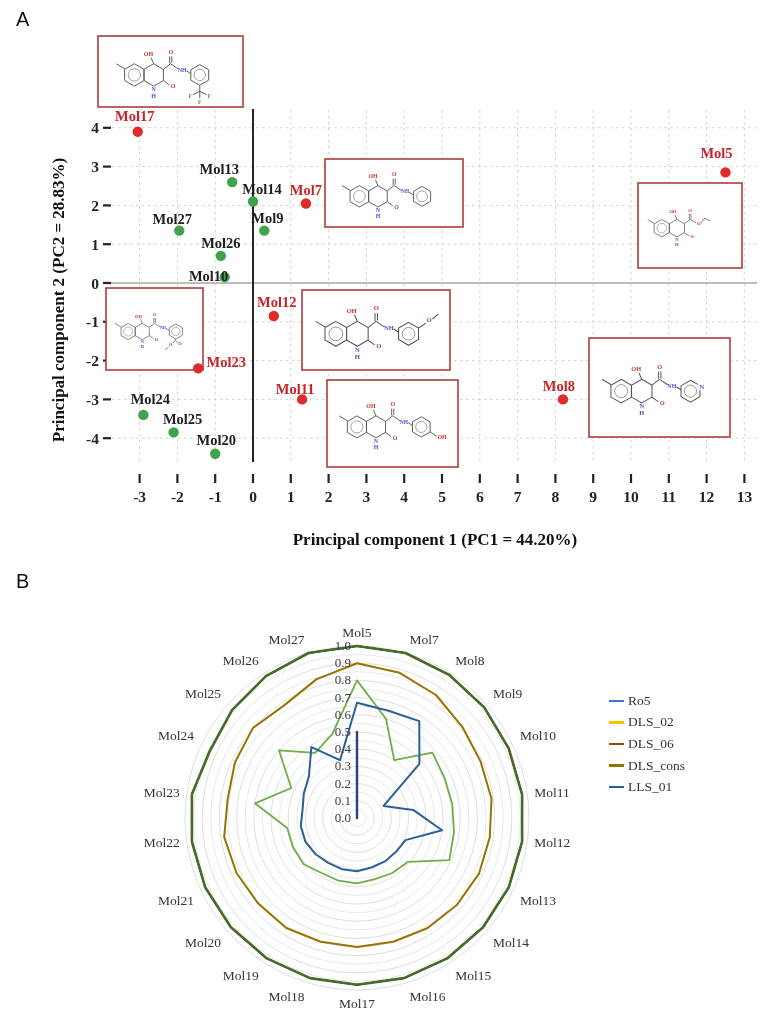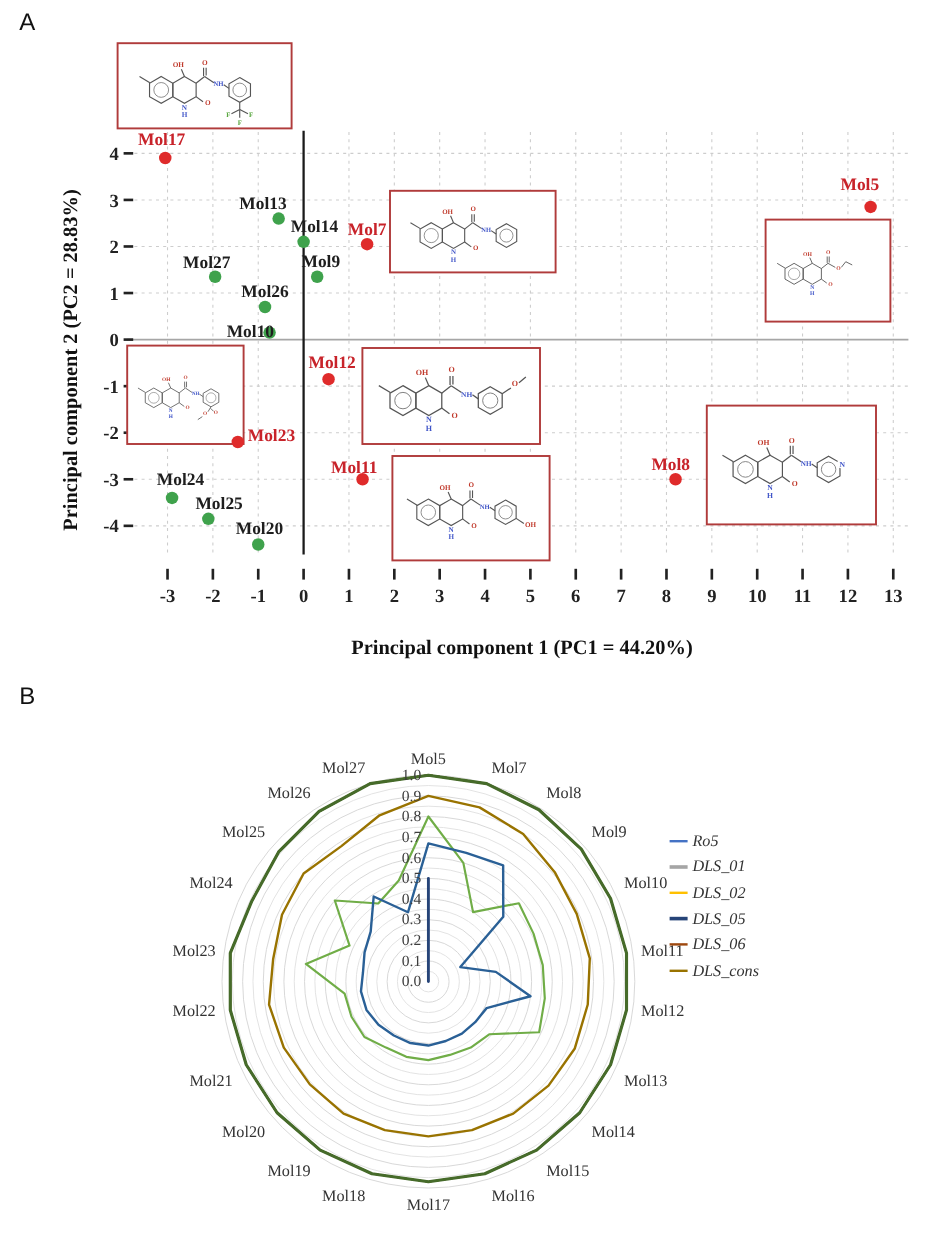--- a/index.html
+++ b/index.html
@@ -3,21 +3,21 @@
 <meta charset="utf-8">
 <style>
   html,body{margin:0;padding:0;background:#ffffff;}
   .stage{position:relative;width:772px;height:1030px;background:#ffffff;overflow:hidden;
          font-family:"Liberation Serif","DejaVu Serif",serif;}
   .plabel{position:absolute;font-family:"Liberation Sans","DejaVu Sans",sans-serif;
           font-size:20px;font-weight:500;color:#111;}
   #plA{left:16px;top:8px;}
   #plB{left:16px;top:570px;}
   #fig-svg{position:absolute;left:0;top:0;}
-  #legend{position:absolute;left:558px;top:690px;width:160px;font-style:italic;}
+  #legend{position:absolute;left:609px;top:690px;width:160px;}
   .lg-row{display:flex;align-items:center;height:21.6px;}
   .lg-swatch{width:15px;height:2.4px;flex:0 0 15px;margin-right:4px;}
   .lg-label{font-family:"Liberation Serif","DejaVu Serif",serif;font-size:13.5px;color:#333;}
   svg text{font-family:"Liberation Serif","DejaVu Serif",serif;}
 </style>
 </head>
 <body>
 
 <div class="stage">
   <div class="plabel" id="plA">A</div>
@@ -388,33 +388,29 @@
           <text x="304.41506999590837" y="644.1292366438485" text-anchor="end" font-size="13.5px" fill="#333">Mol27</text>
         </g>
       </g>
     </svg>
   <div id="legend">
       <div class="lg-row">
         <div class="lg-swatch" style="background: rgb(68, 114, 196);"></div>
         <span class="lg-label">Ro5</span>
       </div>
       <div class="lg-row">
-        <div class="lg-swatch" style="background: rgb(165, 165, 165);"></div>
-        <span class="lg-label">DLS_01</span>
-      </div>
-      <div class="lg-row">
         <div class="lg-swatch" style="background: rgb(255, 192, 0);"></div>
         <span class="lg-label">DLS_02</span>
-      </div>
-      <div class="lg-row">
-        <div class="lg-swatch" style="background: rgb(38, 68, 120);"></div>
-        <span class="lg-label">DLS_05</span>
       </div>
       <div class="lg-row">
         <div class="lg-swatch" style="background: rgb(158, 72, 14);"></div>
         <span class="lg-label">DLS_06</span>
       </div>
       <div class="lg-row">
         <div class="lg-swatch" style="background: rgb(153, 115, 0);"></div>
         <span class="lg-label">DLS_cons</span>
       </div>
+      <div class="lg-row">
+        <div class="lg-swatch" style="background: rgb(42, 96, 150);"></div>
+        <span class="lg-label">LLS_01</span>
+      </div>
     </div>
 </div>
 
 </body></html>

